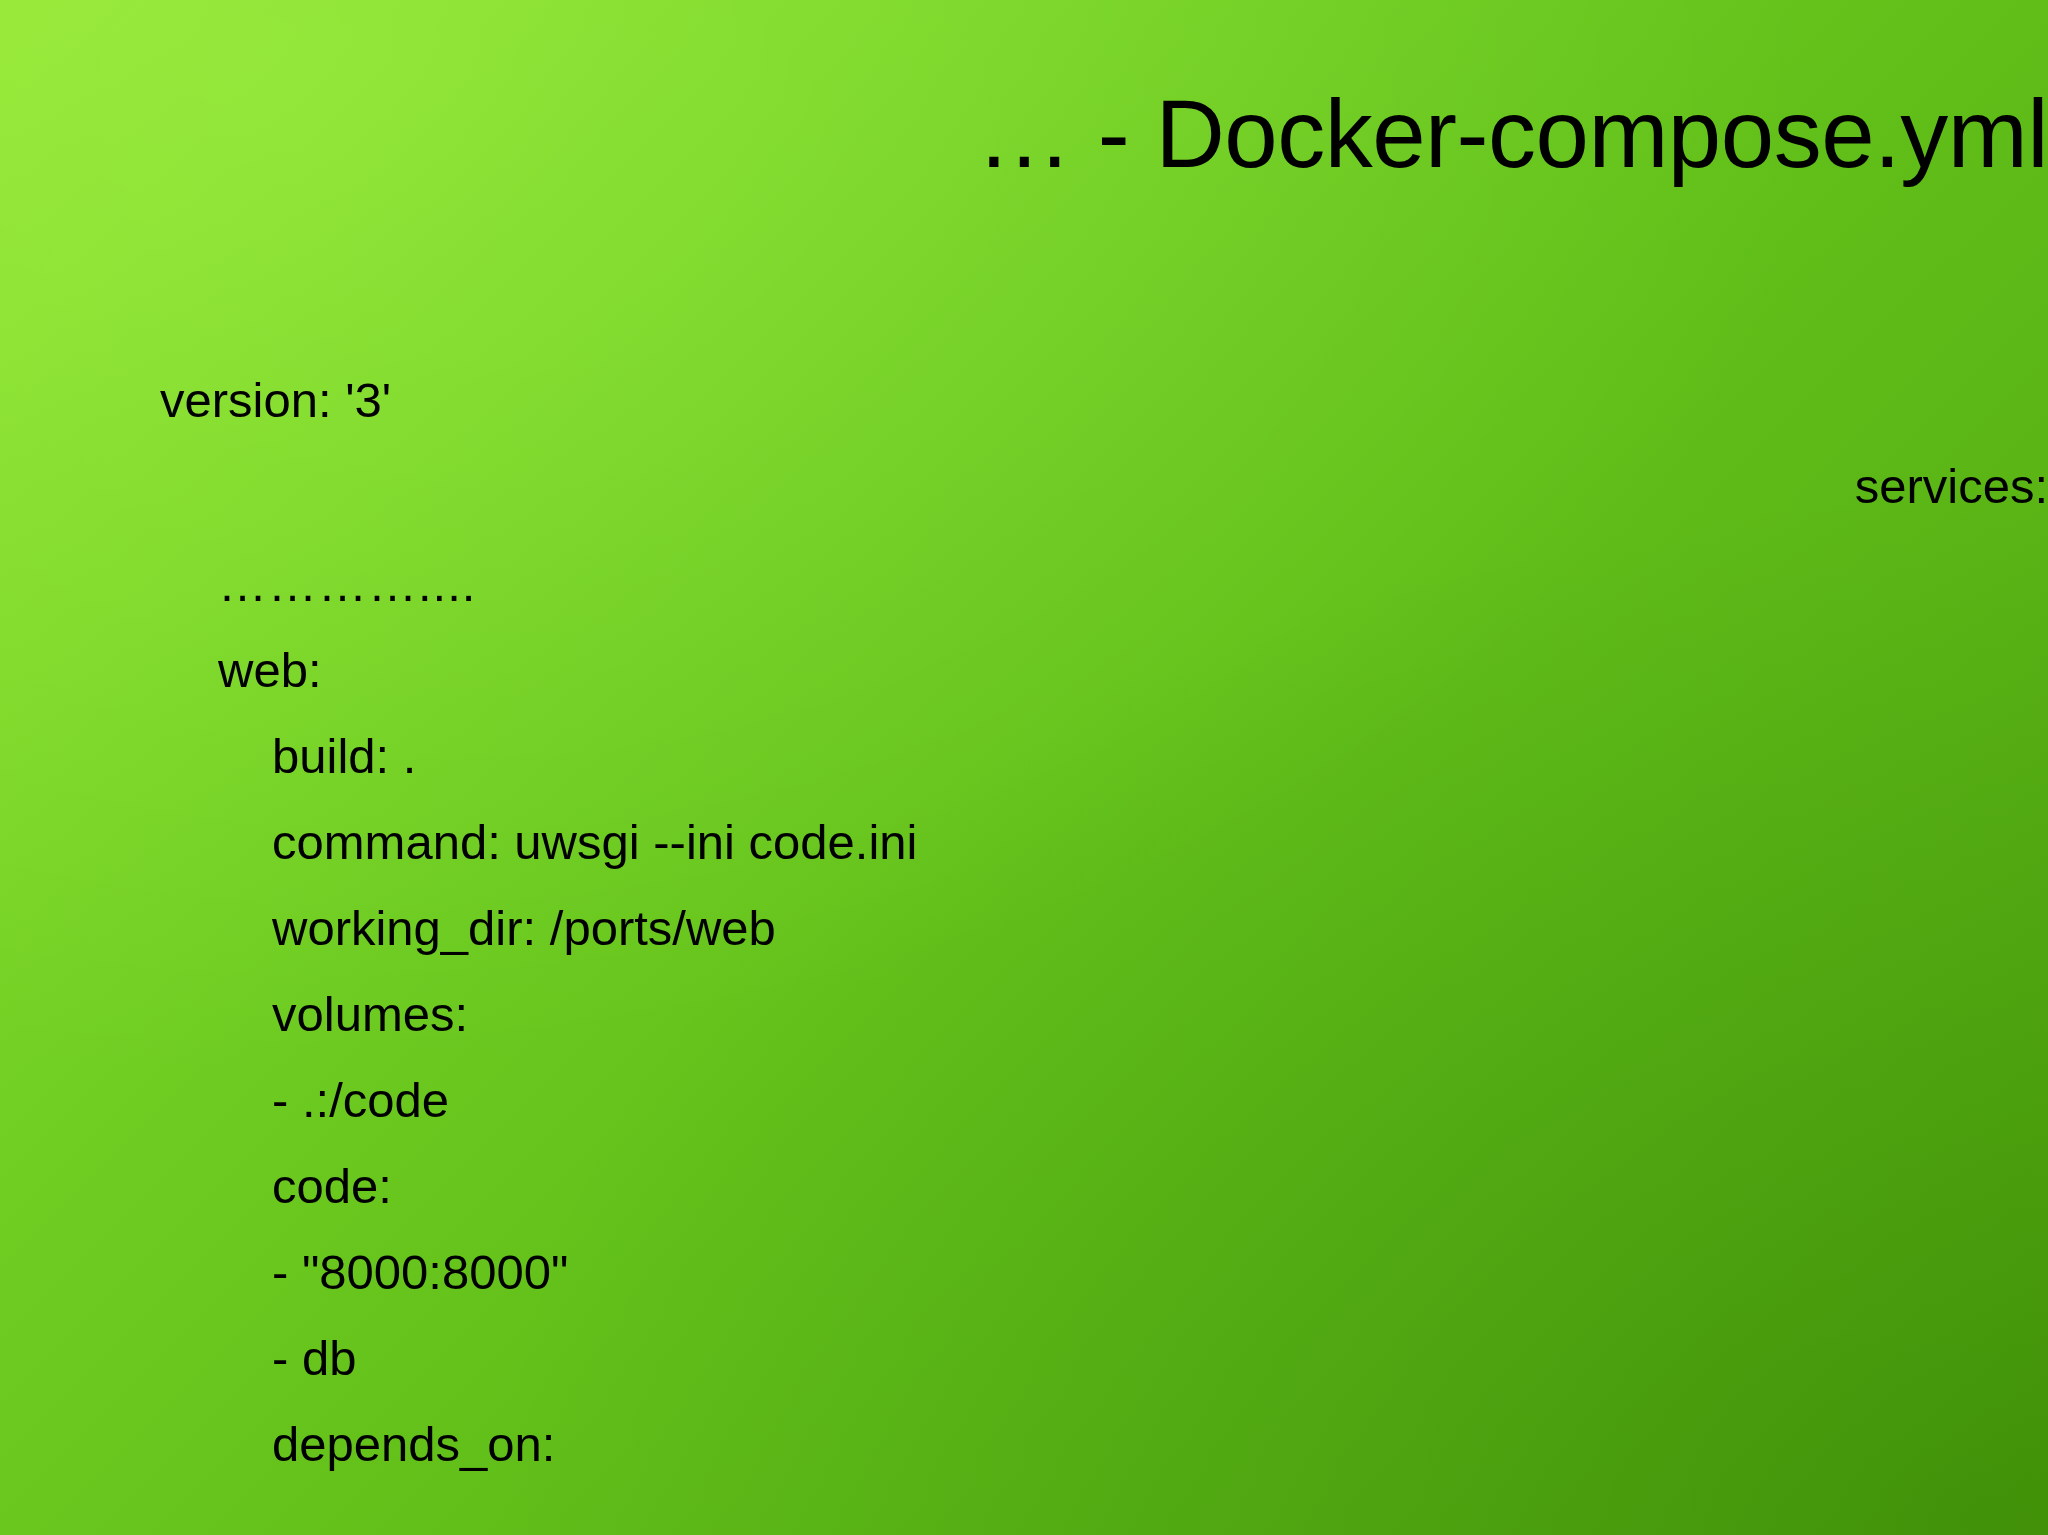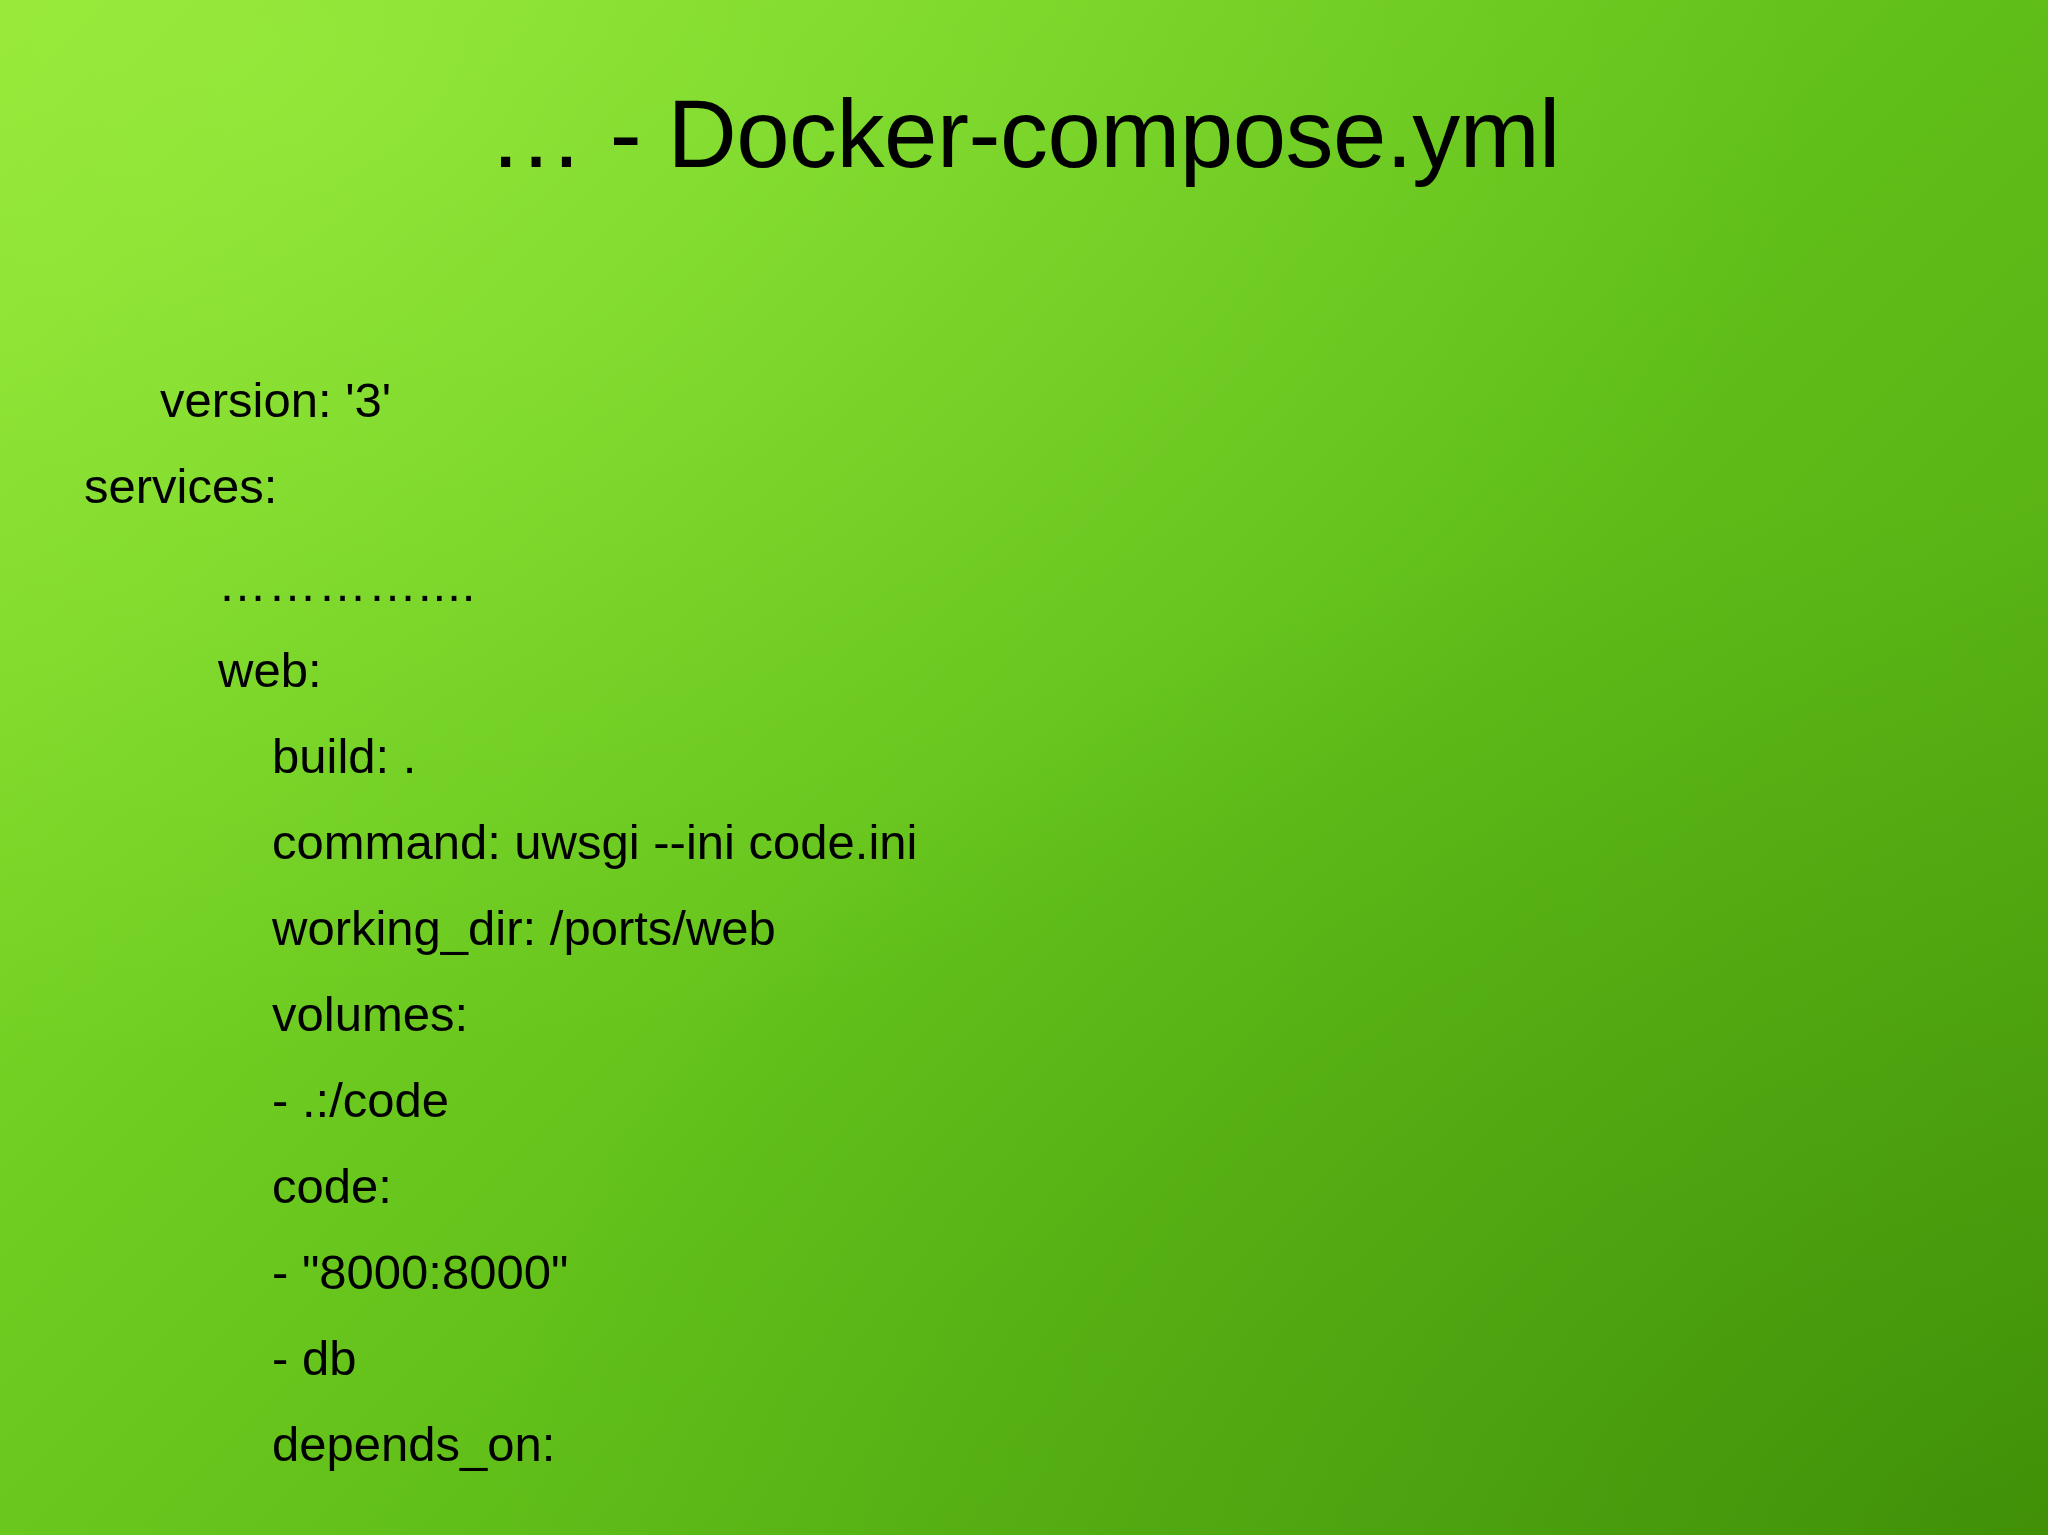--- a/index.html
+++ b/index.html
@@ -47,21 +47,21 @@
     width: 100%;
     height: 100%;
   }
 
   
   .title {
     position: absolute;
     left: 0;
     right: 0;
     top: 86px;
-    text-align: center;
+    text-align: right;
     color: #000000;
     font-size: 96px;
     line-height: 1.0;
     font-weight: 400;
     letter-spacing: -0.5px;
     white-space: nowrap;
   }
 
   
   .body-block {
@@ -75,21 +75,21 @@
     color: #000000;
     font-size: 49px;
     line-height: 86px;
     font-weight: 400;
     white-space: pre;
     letter-spacing: 0px;
   }
 
   
   .ind-0 { padding-left: 160px; }
-  .ind-1 { padding-left: 84px; }
+  .ind-1 { padding-left: 116px; text-align: right; }
   .ind-2 { padding-left: 218px; }
   .ind-3 { padding-left: 248px; margin-left: 24px; }
   .ind-4 { padding-left: 272px; }
 
   
   .ellipsis-line {
     letter-spacing: 1px;
   }
 
   .spacer-small { height: 12px; }

